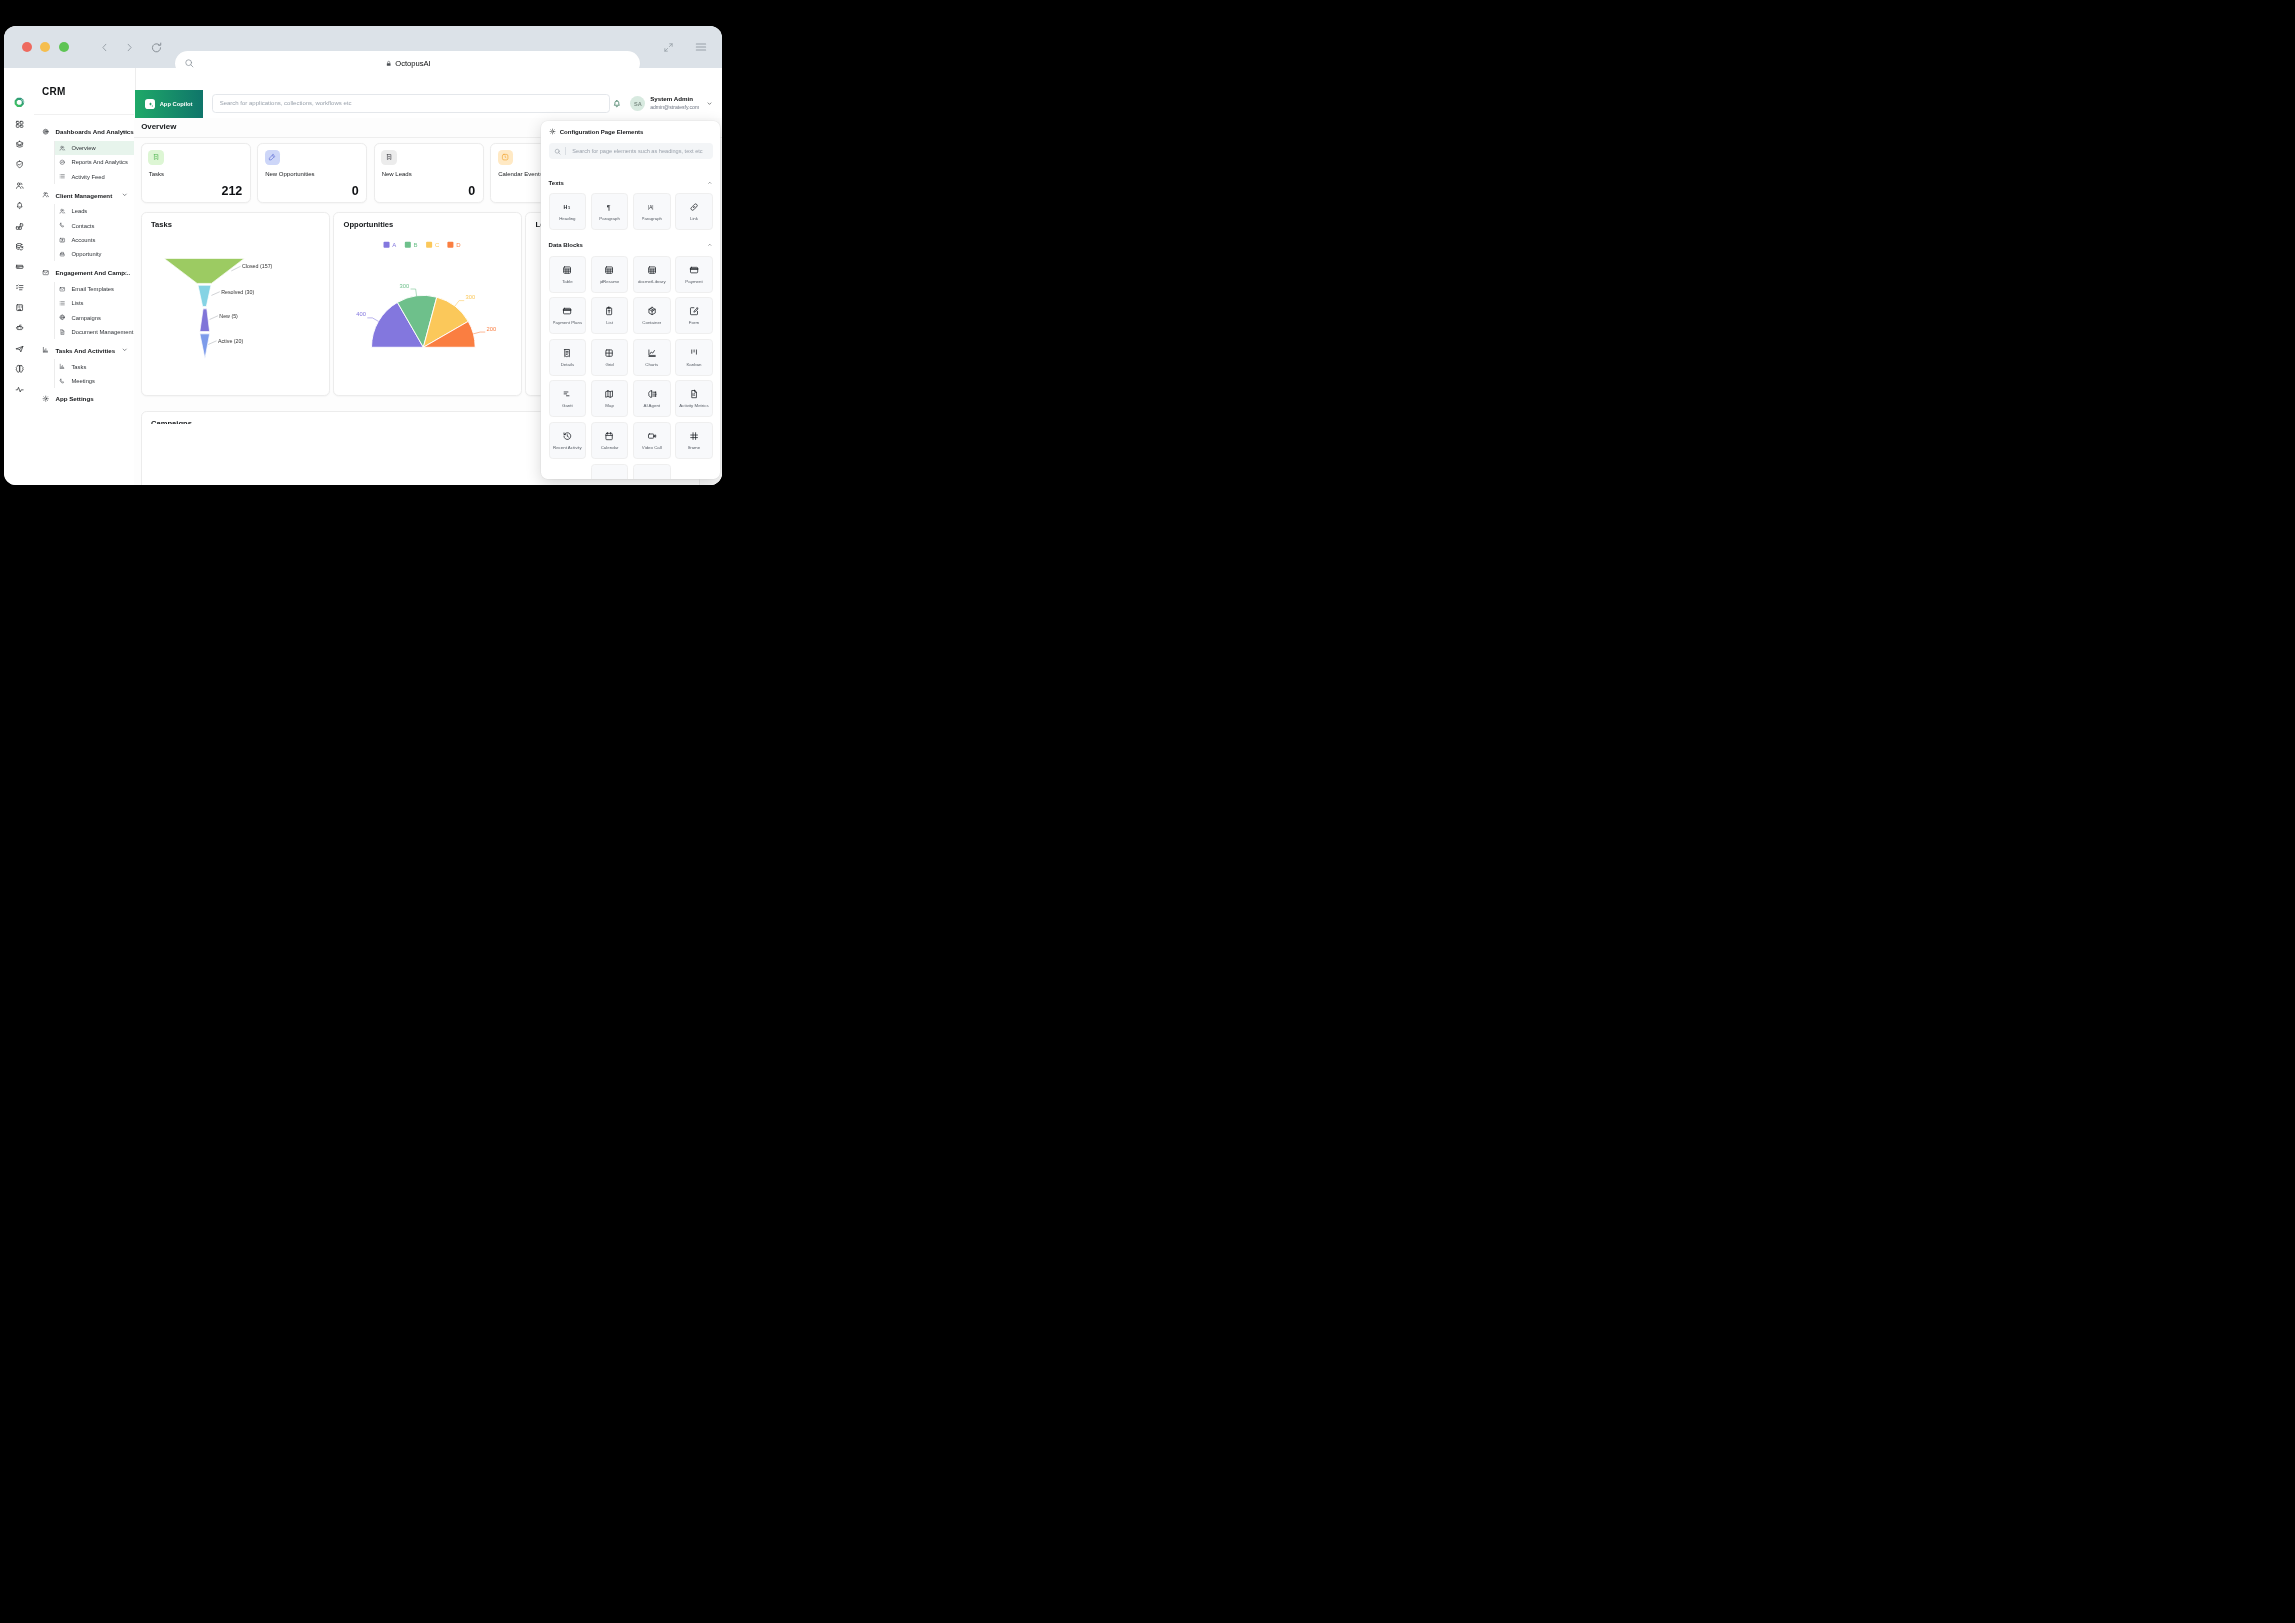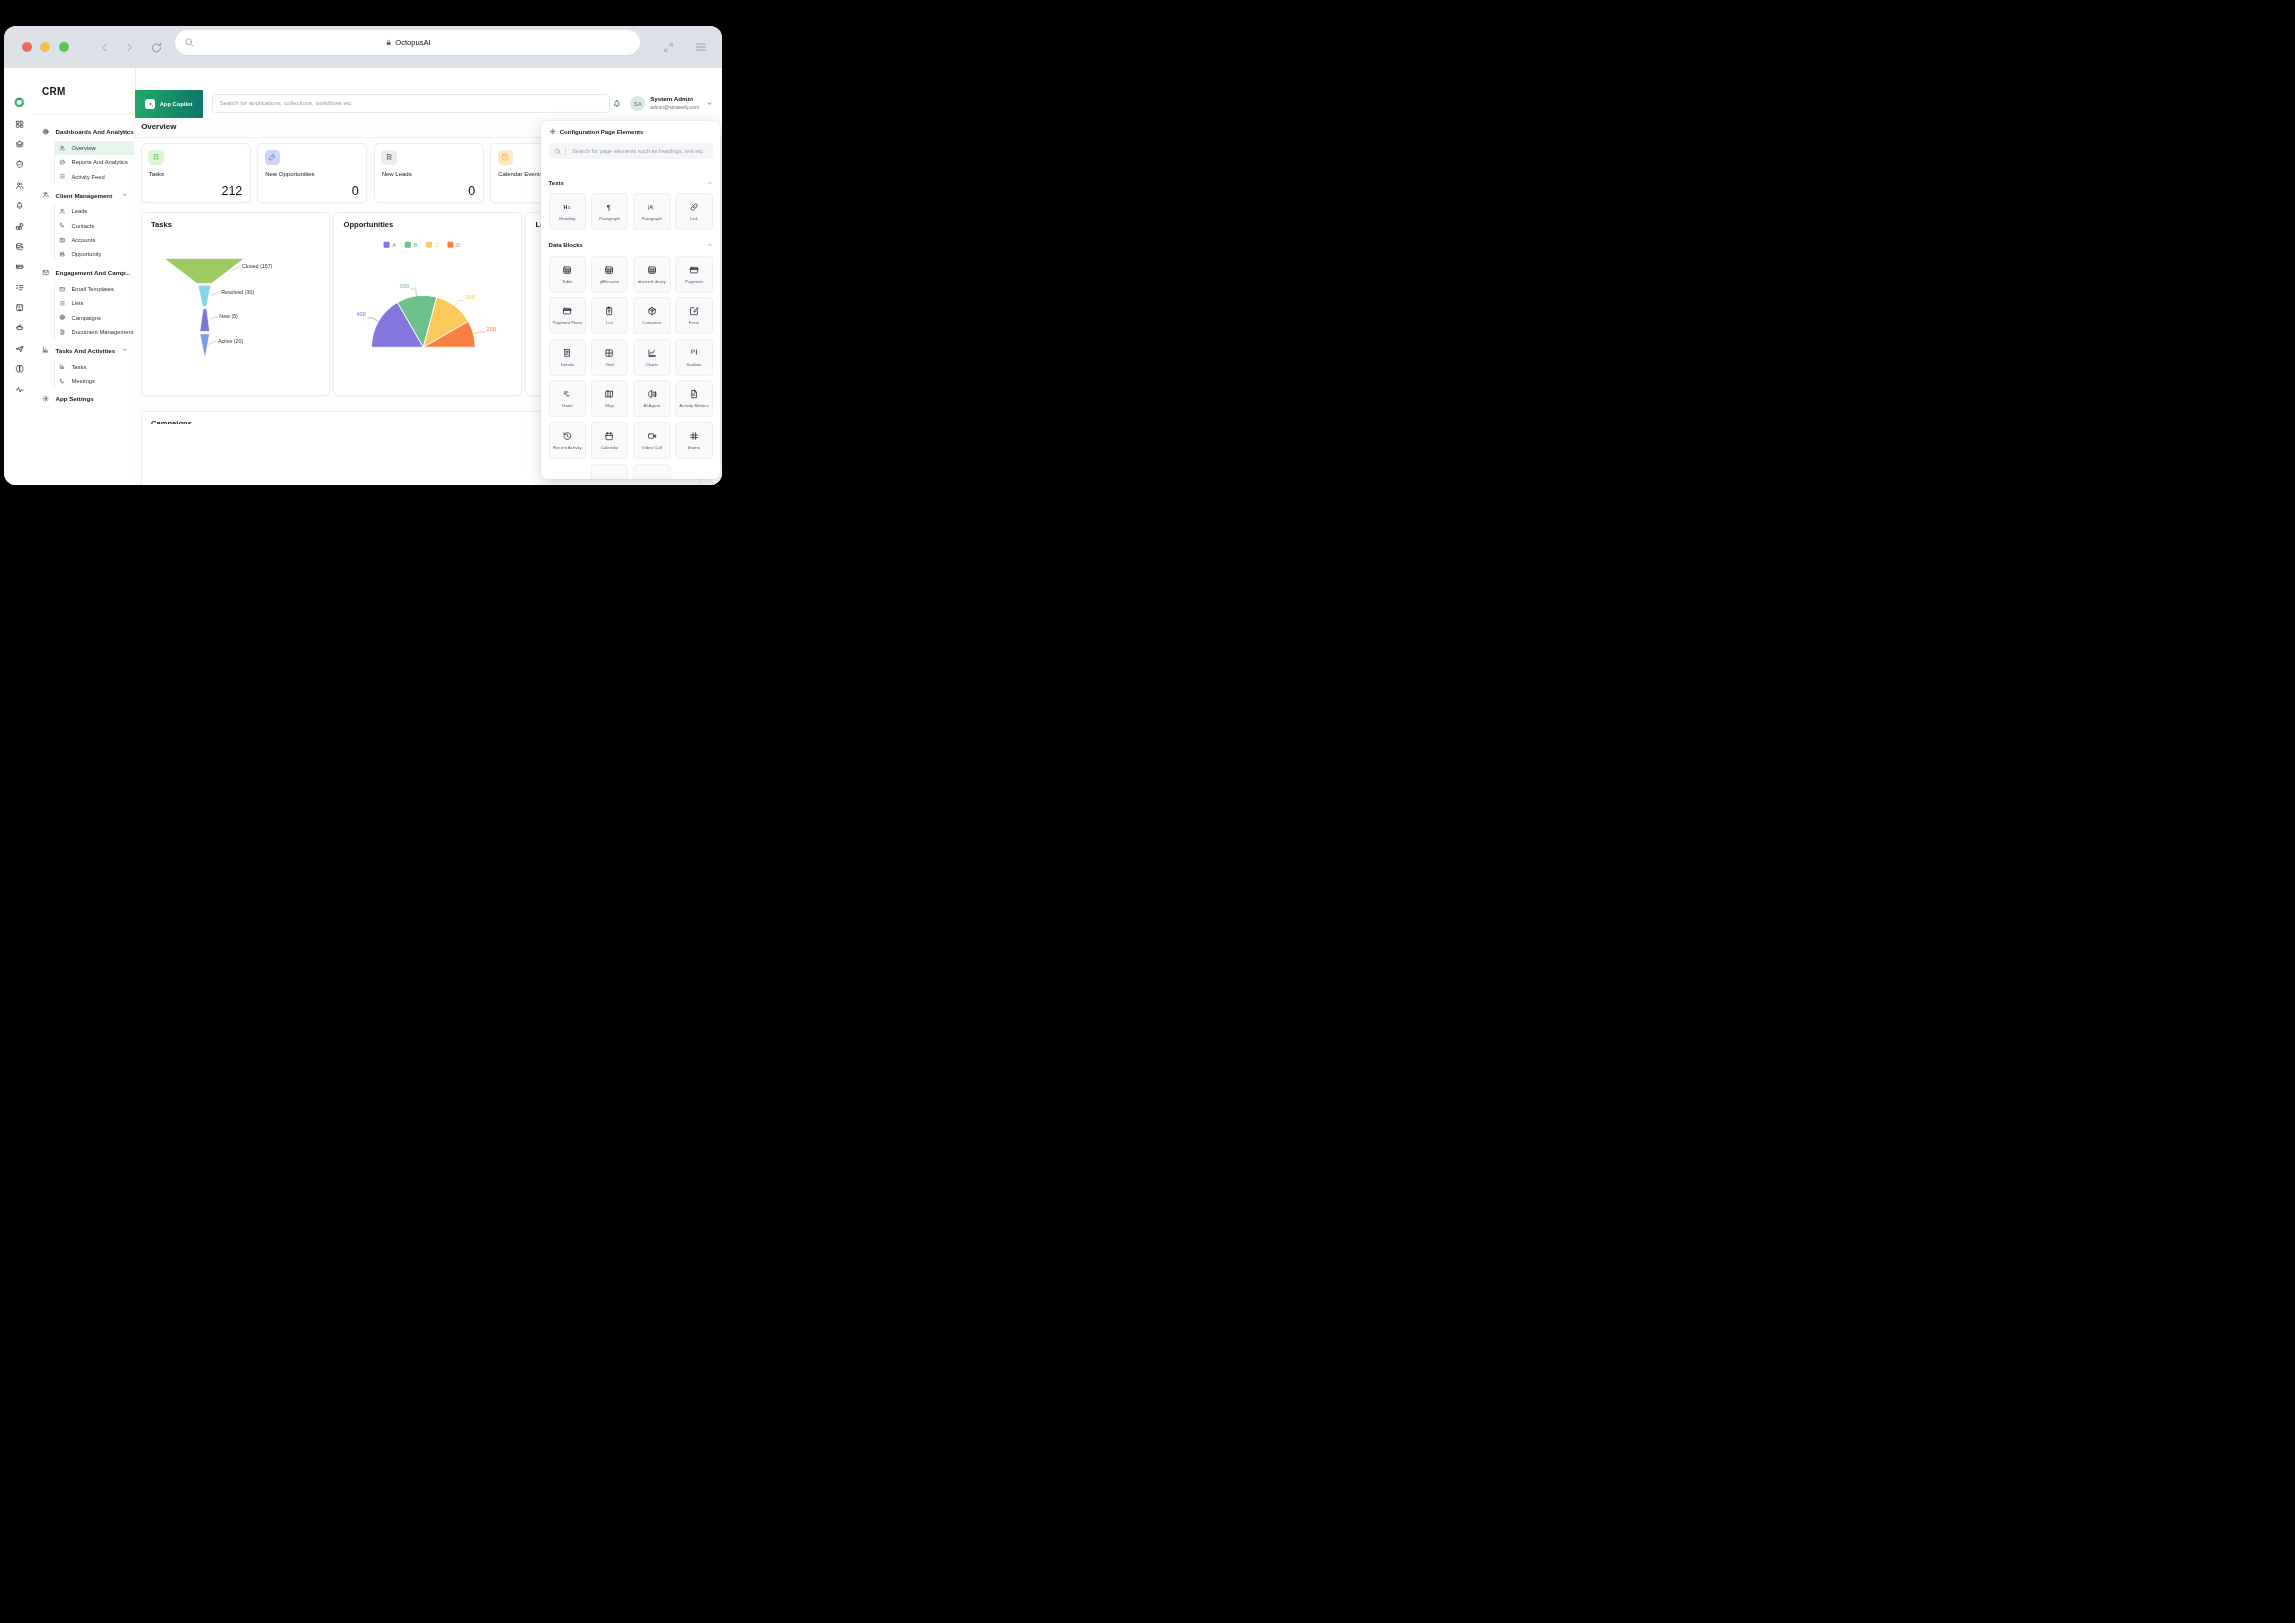--- a/index.html
+++ b/index.html
@@ -4,21 +4,21 @@
 <style>
   html,body{margin:0;padding:0;}
   body{width:726px;height:513px;background:#000;position:relative;overflow:hidden;
        font-family:"Liberation Sans",sans-serif;-webkit-font-smoothing:antialiased;}
   .window{position:absolute;left:4.2px;top:26px;width:718px;height:459px;background:#fff;
           border-radius:12px;overflow:hidden;box-shadow:0 5.6px 23px rgba(0,0,0,.5);}
   
   .chrome{position:absolute;left:0;top:0;right:0;height:42px;background:#dce2e8;border-bottom:0.5px solid #ccd3d9;}
   .tl{position:absolute;top:16px;width:10.2px;height:10.2px;border-radius:50%;}
   .navb{position:absolute;top:15px;width:13px;height:13px;color:#98a0a8;}
-  .urlbar{position:absolute;left:171px;top:4px;width:465px;height:25px;background:#fff;border-radius:12.5px;
+  .urlbar{position:absolute;left:171px;top:25px;width:465px;height:25px;background:#fff;border-radius:12.5px;
           box-shadow:0 0.5px 0.9px rgba(0,0,0,.07);display:flex;align-items:center;justify-content:center;}
   .urlbar .mag{position:absolute;left:9.3px;top:7.4px;width:10.2px;height:10.2px;color:#8b939b;}
   .urlcenter{display:flex;align-items:center;gap:3.2px;color:#0c0d0e;font-size:7.6px;}
   .urlcenter .lk{width:7.4px;height:7.4px;color:#4b4f53;}
   .ic svg{width:100%;height:100%;display:block;}
   
   .app{position:absolute;left:0;top:42px;right:0;bottom:0;background:#fff;}
   .rail{position:absolute;left:0;top:0;width:30px;bottom:0;border-right:0.5px solid #f1f1f1;}
   .logo{position:absolute;left:8.8px;top:29px;width:12.5px;height:12.5px;}
   .railitems{position:absolute;left:0;top:46px;width:30px;}
@@ -62,21 +62,21 @@
   .main{position:absolute;left:130px;right:0;top:50px;bottom:0;background:#fdfdfd;overflow:hidden;}
   .page-title{position:absolute;left:7px;top:4.2px;font-size:7.9px;font-weight:700;color:#14171a;}
   .main-div{position:absolute;left:0;right:0;top:19px;height:0.5px;background:#eeeeee;}
   .cards{position:absolute;left:6.5px;top:24.5px;display:flex;gap:6.5px;}
   .scard{width:108px;height:58px;background:#fff;border:0.5px solid #ececec;border-radius:5.6px;position:relative;
          box-shadow:0 0.5px 1.4px rgba(0,0,0,.03);}
   .sc-ic{position:absolute;left:6.5px;top:6px;width:15.7px;height:15.7px;border-radius:4.2px;display:flex;
          align-items:center;justify-content:center;}
   .sc-ic .ic{width:8.3px;height:8.3px;}
   .sc-label{position:absolute;left:7px;top:27px;font-size:6px;color:#17191c;}
-  .sc-val{position:absolute;right:7.4px;bottom:3.7px;font-size:12.5px;font-weight:400;color:#0e1013;}
+  .sc-val{position:absolute;right:7.4px;bottom:3.7px;font-size:12.5px;font-weight:700;color:#0e1013;}
   .chartcard{position:absolute;top:94px;height:182px;background:#fff;border:0.5px solid #ececec;border-radius:5.6px;
              box-shadow:0 0.5px 1.4px rgba(0,0,0,.03);}
   .cc-title{position:absolute;left:9.3px;top:7.4px;font-size:7.6px;font-weight:700;color:#14171a;}
   .cc-svg{position:absolute;left:0;top:0;width:100%;height:100%;}
   .campcard{position:absolute;left:6.5px;top:293px;width:557px;height:102px;background:#fff;border:0.5px solid #ececec;
             border-radius:5.6px;}
   .camp-clip{position:absolute;left:9.3px;top:7.4px;height:5.1px;overflow:hidden;}
   .camp-title{font-size:7.6px;font-weight:700;color:#14171a;line-height:1.2;}
   
   .panel{position:absolute;left:537px;top:53px;width:179px;height:358px;background:#fff;border-radius:6.5px;

